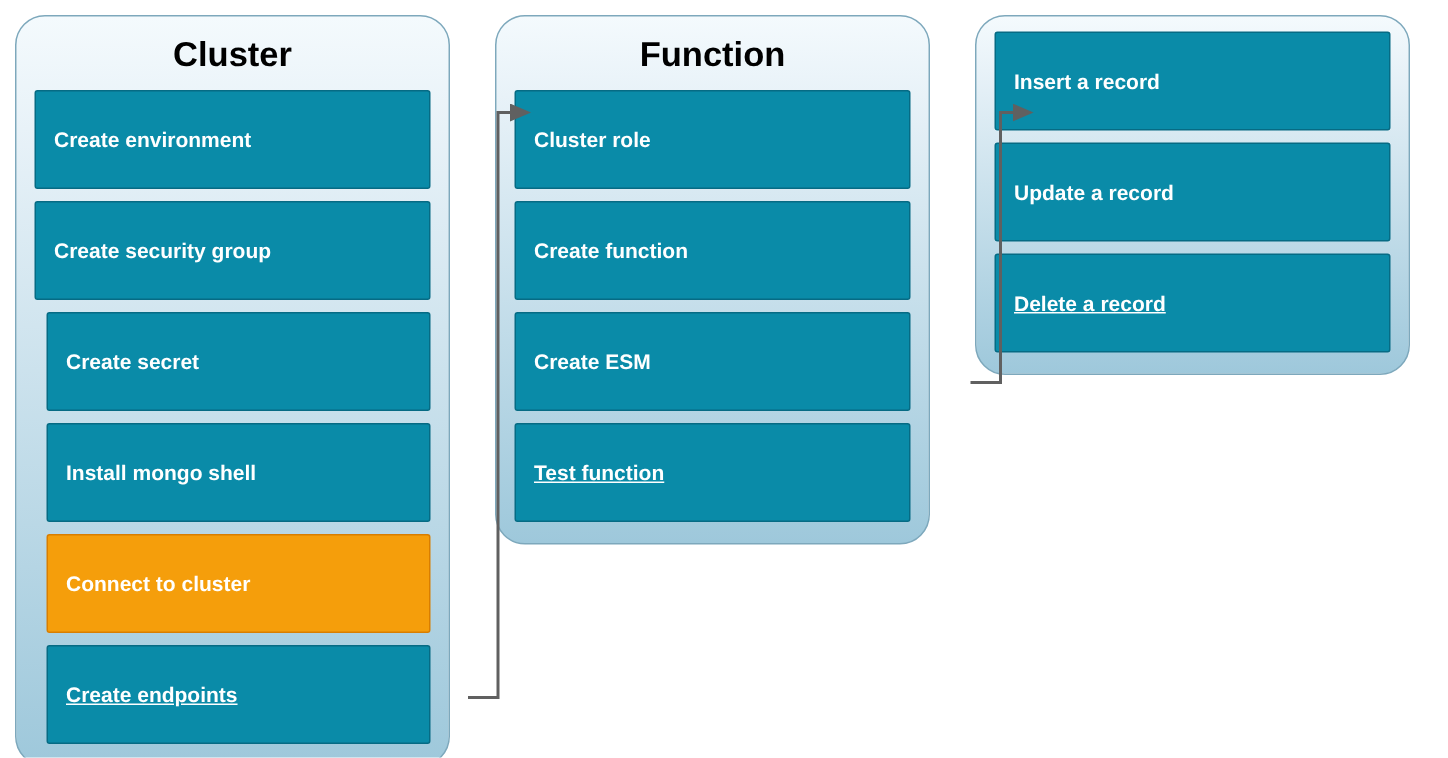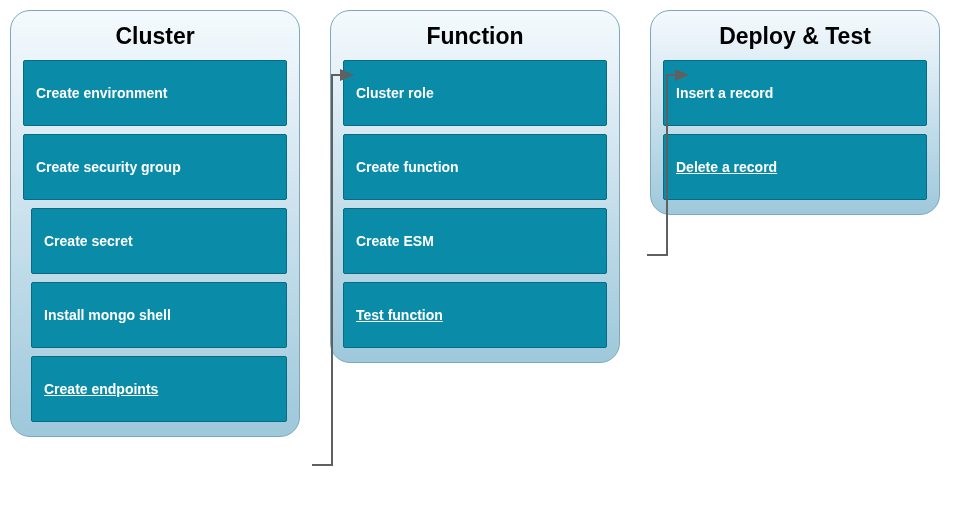--- a/index.html
+++ b/index.html
@@ -66,34 +66,35 @@
 <body>
 
 <div class="container">
 
   <div class="panel">
     <div class="panel-title">Cluster</div>
     <div class="step">Create environment</div>
     <div class="step">Create security group</div>
     <div class="step indented">Create secret</div>
     <div class="step indented">Install mongo shell</div>
+    <div class="step indented highlighted">Connect to cluster</div>
     <div class="step indented">Create endpoints</div>
   </div>
 
   <div class="panel">
     <div class="panel-title">Function</div>
     <div class="step">Cluster role</div>
     <div class="step">Create function</div>
     <div class="step">Create ESM</div>
     <div class="step">Test function</div>
   </div>
 
   <div class="panel">
-    <div class="panel-title">Deploy &amp; Test</div>
     <div class="step">Insert a record</div>
+    <div class="step">Update a record</div>
     <div class="step">Delete a record</div>
   </div>
 
   <svg class="arrow arrow-svg" style="left:300px; top:50px; width:50px; height:420px;">
     <defs>
       <marker id="arrowhead1" markerWidth="8" markerHeight="8" refX="6" refY="3" orient="auto">
         <polygon points="0 0, 7 3, 0 6" fill="#606060"></polygon>
       </marker>
     </defs>
     <path d="M 2 405 L 22 405 L 22 15 L 42 15" stroke="#606060" stroke-width="2" fill="none" marker-end="url(#arrowhead1)"></path>

